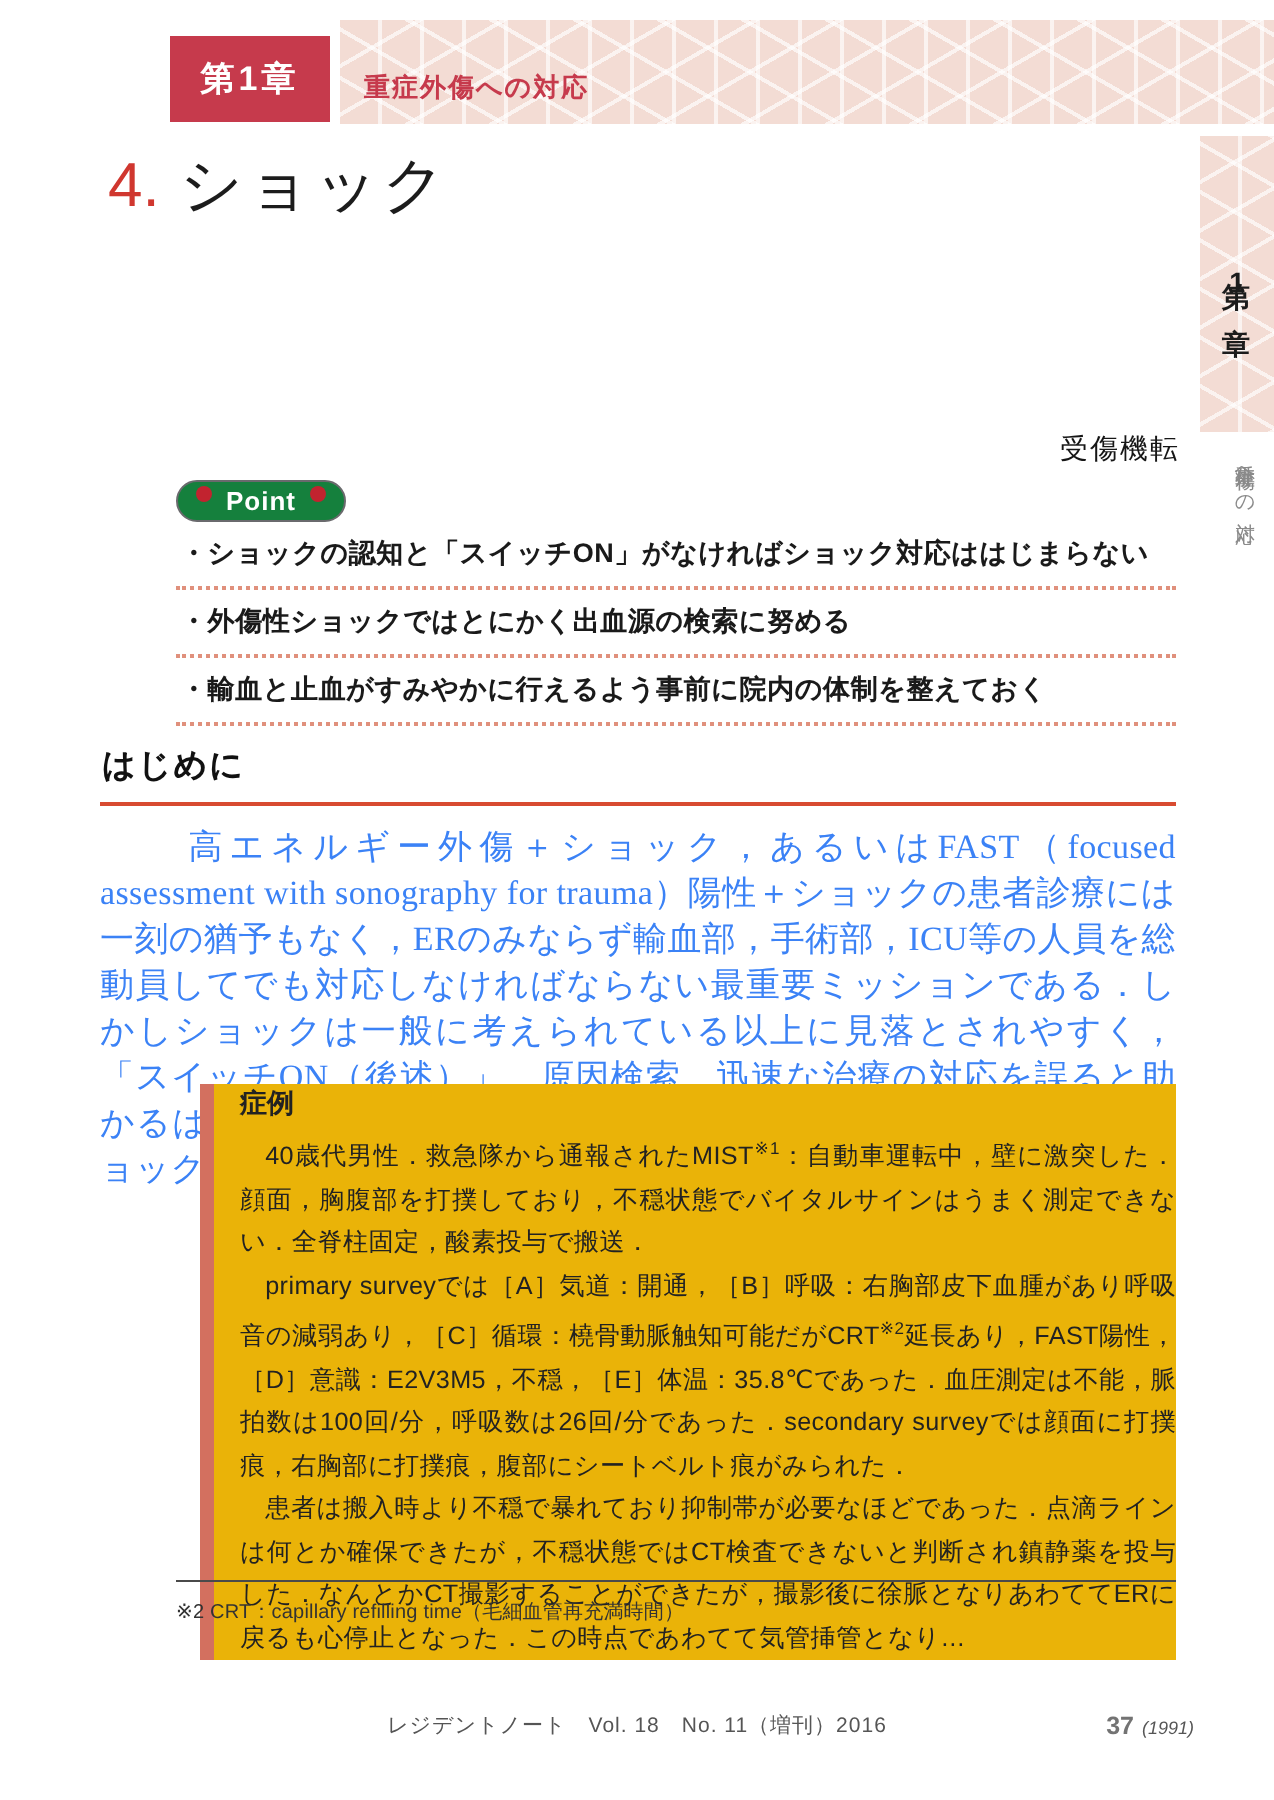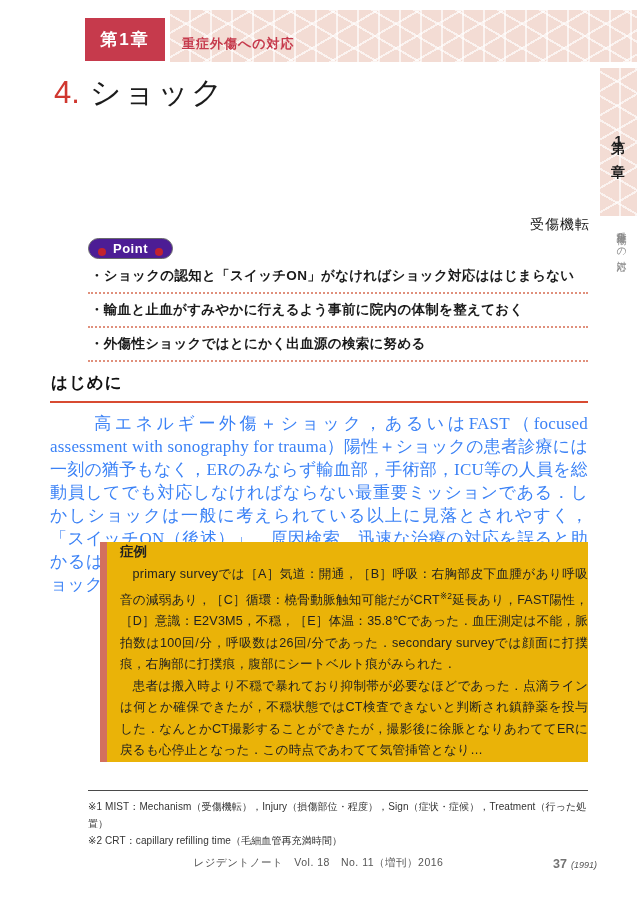--- a/index.html
+++ b/index.html
@@ -51,22 +51,22 @@
     font-size:10px; color:#8a8a8a; letter-spacing:1px;
   }
   
   .author {
     position:absolute; right:47px; top:216px; font-size:14px; color:#161616;
     letter-spacing:1px;
   }
   
   .point { position:absolute; left:88px; top:238px; width:500px; }
   .point-badge {
-    display:inline-flex; align-items:flex-end; gap:7px;
-    background:#4c1d95; border-radius:11px; padding:2px 9px;
+    display:inline-flex; align-items:flex-start; gap:7px;
+    background:#15803d; border-radius:11px; padding:2px 9px;
     border:1px solid #6a6a6d;
   }
   .point-badge .dot {
     width:8px; height:8px; border-radius:50%; background:#c2232f; display:inline-block;
   }
   .point-badge .txt {
     color:#fff; font-weight:bold; font-size:13px; letter-spacing:.5px;
   }
   .point-item {
     font-weight:bold; font-size:13.5px; color:#1a1a1a;
@@ -132,38 +132,38 @@
 
   <div class="author">受傷機転</div>
 
   <section class="point">
     <div class="point-badge">
       <span class="dot"></span>
       <span class="txt">Point</span>
       <span class="dot"></span>
     </div>
     <div class="point-item">・ショックの認知と「スイッチON」がなければショック対応ははじまらない</div>
+    <div class="point-item">・外傷性ショックではとにかく出血源の検索に努める</div>
     <div class="point-item">・輸血と止血がすみやかに行えるよう事前に院内の体制を整えておく</div>
-    <div class="point-item">・外傷性ショックではとにかく出血源の検索に努める</div>
   </section>
 
   <section class="intro">
     <h2>はじめに</h2>
     <p>高エネルギー外傷＋ショック，あるいはFAST（focused assessment with sonography for trauma）陽性＋ショックの患者診療には一刻の猶予もなく，ERのみならず輸血部，手術部，ICU等の人員を総動員してでも対応しなければならない最重要ミッションである．しかしショックは一般に考えられている以上に見落とされやすく，「スイッチON（後述）」，原因検索，迅速な治療の対応を誤ると助かるはずの命が失われてしまうことがある．本稿では外傷によるショックで注意すべき上記ポイントについて解説する．</p>
   </section>
 
   <section class="case-box">
     <h3>症例</h3>
+    <p>40歳代男性．救急隊から通報されたMIST<sup>※1</sup>：自動車運転中，壁に激突した．顔面，胸腹部を打撲しており，不穏状態でバイタルサインはうまく測定できない．全脊柱固定，酸素投与で搬送．</p>
     <p>primary surveyでは［A］気道：開通，［B］呼吸：右胸部皮下血腫があり呼吸音の減弱あり，［C］循環：橈骨動脈触知可能だがCRT<sup>※2</sup>延長あり，FAST陽性，［D］意識：E2V3M5，不穏，［E］体温：35.8℃であった．血圧測定は不能，脈拍数は100回/分，呼吸数は26回/分であった．secondary surveyでは顔面に打撲痕，右胸部に打撲痕，腹部にシートベルト痕がみられた．</p>
     <p>患者は搬入時より不穏で暴れており抑制帯が必要なほどであった．点滴ラインは何とか確保できたが，不穏状態ではCT検査できないと判断され鎮静薬を投与した．なんとかCT撮影することができたが，撮影後に徐脈となりあわててERに戻るも心停止となった．この時点であわてて気管挿管となり…</p>
   </section>
 
   <hr class="footnote-rule">
   <div class="footnotes">
-    <div>※1 MIST：Mechanism（受傷機転），Injury（損傷部位・程度），Sign（症状・症候），Treatment（行った処置）</div>
     <div>※2 CRT：capillary refilling time（毛細血管再充満時間）</div>
   </div>
 
   <div class="footer-journal">レジデントノート　Vol. 18　No. 11（増刊）2016</div>
   <div class="footer-page">
     <span class="num">37</span><span class="alt">(1991)</span>
   </div>
 
 </div>
 

